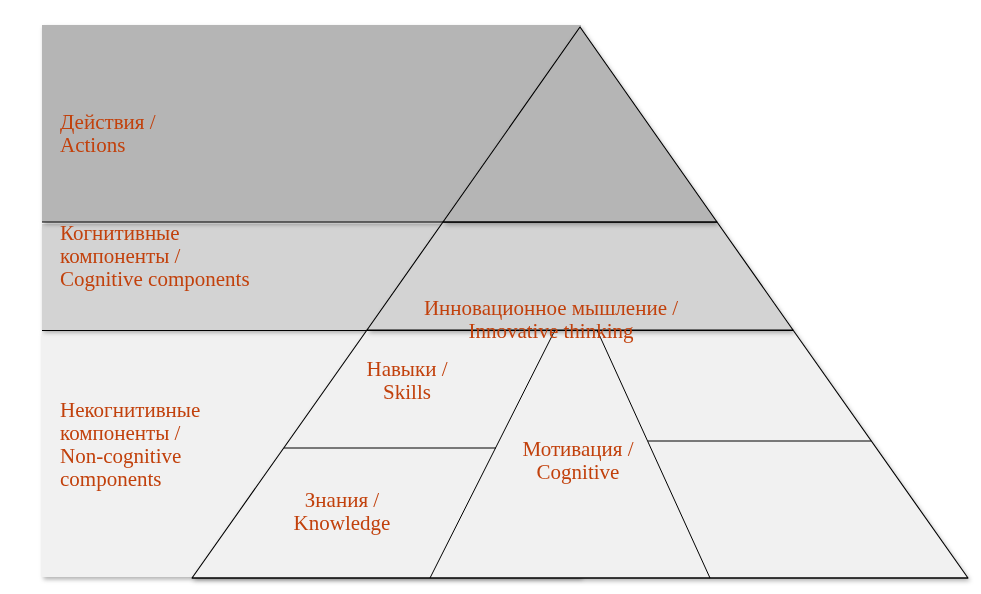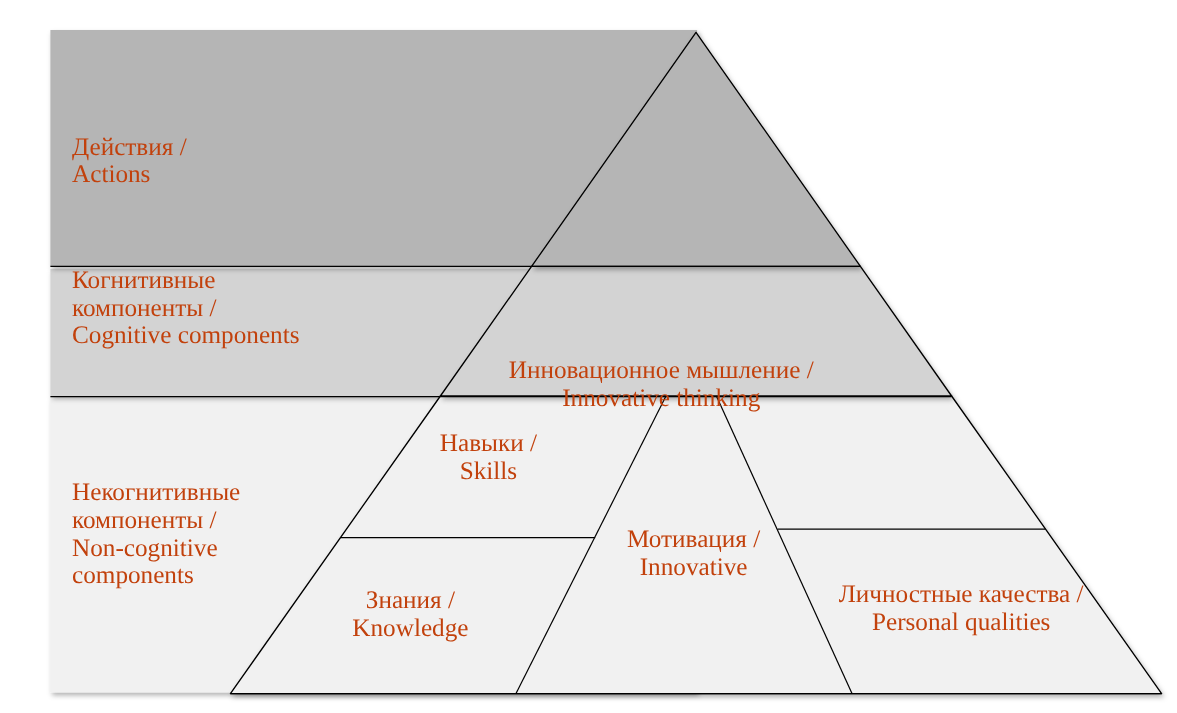--- a/index.html
+++ b/index.html
@@ -72,17 +72,15 @@
 Non-cognitive
 components</div>
 
   <div class="lbl center" style="left:405px; top:253px; width:292px;margin-top:44px;">Инновационное мышление /
 Innovative thinking</div>
   <div class="lbl center" style="left:342px; top:358px; width:130px;">Навыки /
 Skills</div>
   <div class="lbl center" style="left:277px; top:489px; width:130px;">Знания /
 Knowledge</div>
   <div class="lbl center" style="left:508px; top:438px; width:140px;">Мотивация /
-Innovative</div>
-  <div class="lbl center" style="left:691px; top:484px; width:220px;">Личностные качества /
-Personal qualities</div>
+Cognitive</div>
 
 </div>
 
 </body></html>

